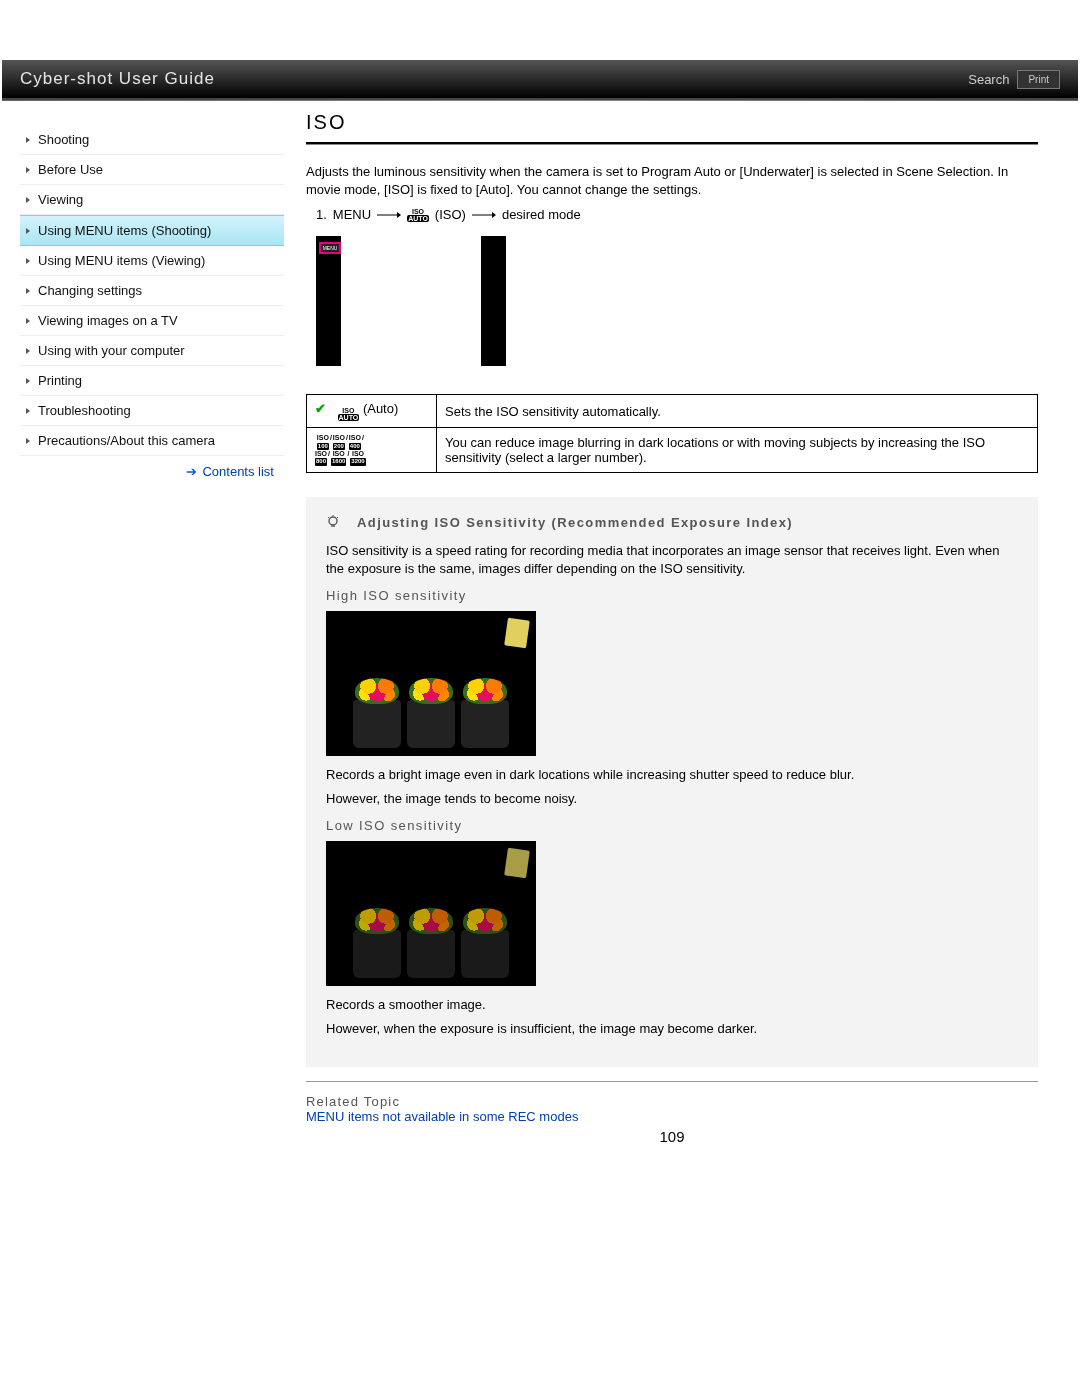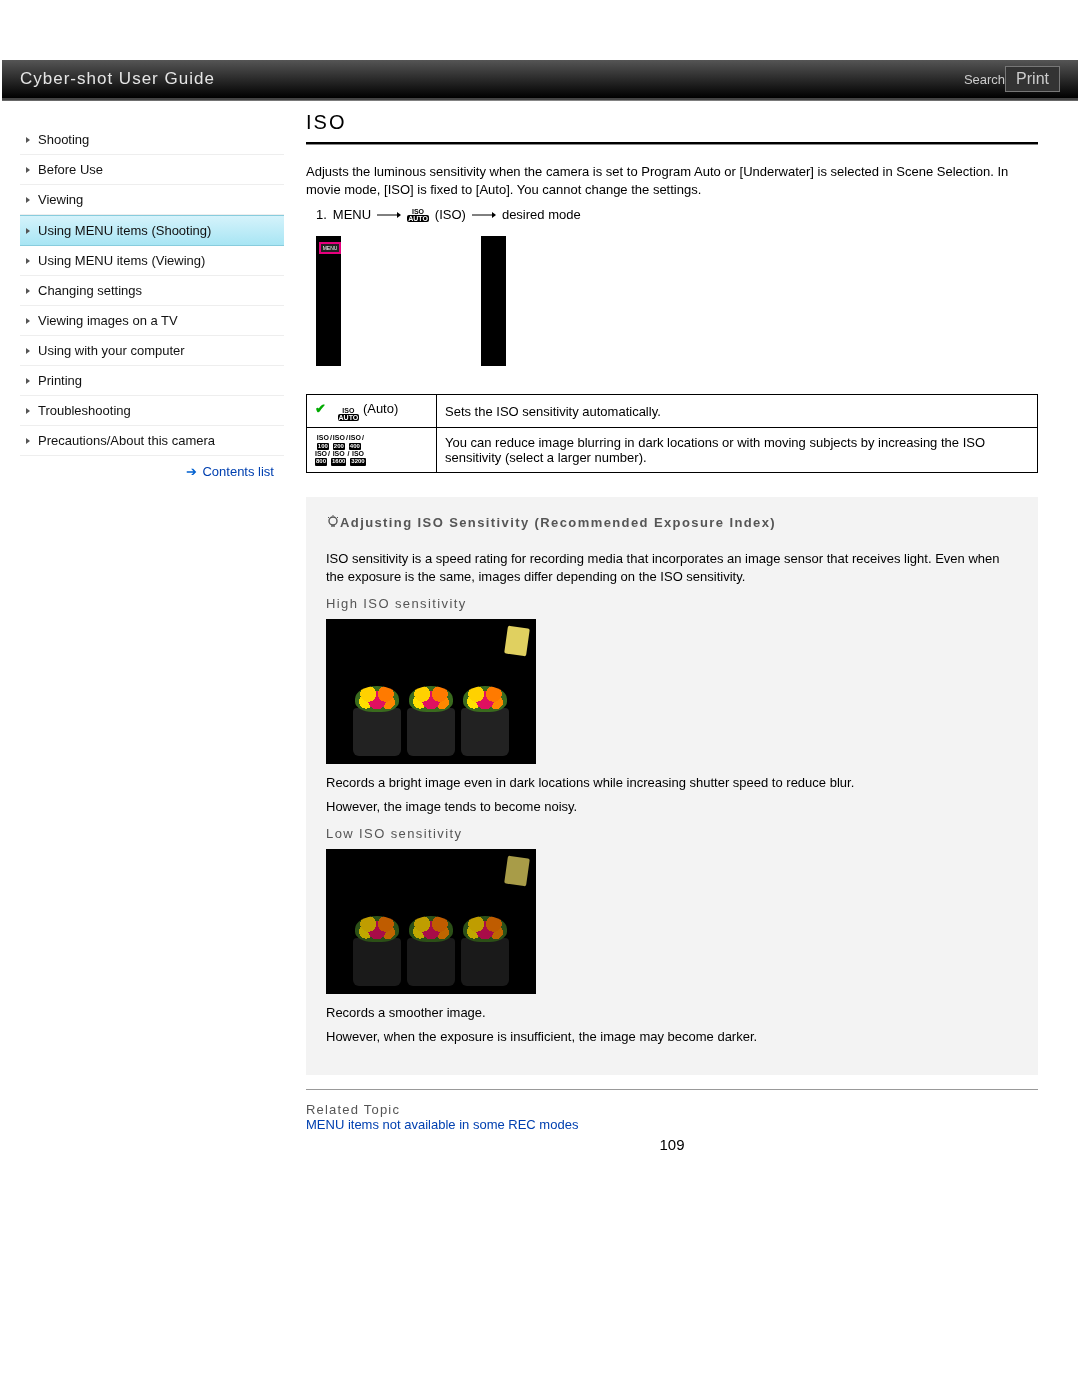--- a/index.html
+++ b/index.html
@@ -6,24 +6,24 @@
   body { font-family: Arial, Helvetica, sans-serif; font-size: 13px; background: #fff; color: #000; }
   .page { width: 1076px; margin: 0 auto; background: #fff; padding-top: 60px; padding-bottom: 20px; }
   .header-bar {
     height: 40px;
     background: linear-gradient(to bottom, #555 0%, #333 40%, #000 100%);
     display: flex; align-items: center; justify-content: space-between;
     padding: 0 18px 0 18px;
     border-bottom: 2px solid #444;
   }
   .header-title { color: #e5e5e5; font-size: 17px; letter-spacing: 1px; font-weight: normal; }
-  .header-right { display: flex; align-items: center; gap: 0; }
+  .header-right { display: flex; align-items: center; gap: 8px; }
   .search-text { color: #ccc; font-size: 13px; }
   .print-btn {
-    background: #333; color: #ccc; border: 1px solid #777; padding: 3px 10px; font-size: 16px; cursor: pointer;
+    background: #333; color: #ccc; border: 1px solid #777; padding: 3px 10px; font-size: 10px; cursor: pointer;
   }
   .divider-line { height: 1px; background: linear-gradient(to right, #666, #888, #666); }
   .content-wrap { display: flex; padding: 0 18px; }
   .sidebar { width: 264px; padding-top: 24px; flex-shrink: 0; }
   .sidebar ul { list-style: none; }
   .sidebar li {
     padding: 7px 8px 7px 18px; font-size: 13px; color: #111; cursor: pointer;
     border-bottom: 1px solid #eee; position: relative;
   }
   .sidebar li::before {
@@ -57,21 +57,21 @@
   }
   table.modes { border-collapse: collapse; width: 100%; margin-bottom: 24px; }
   table.modes td { border: 1px solid #000; padding: 6px 8px; font-size: 13px; vertical-align: middle; }
   table.modes td.left { width: 130px; text-align: left; }
   .checkmark { color: #0a0; font-weight: bold; margin-right: 8px; }
   .iso-nums { font-size: 7px; font-weight: bold; line-height: 1.2; display: inline-block; text-align: center; }
   .iso-nums .r { display: flex; gap: 1px; justify-content: center; }
   .iso-nums .c { display: inline-flex; flex-direction: column; align-items: center; }
   .iso-nums .bx { background:#000; color:#fff; padding: 0 1px; border-radius: 1px; font-size: 6px; }
   .tip-box { background: #f3f3f3; padding: 18px 20px 22px 20px; }
-  .tip-h { font-size: 13px; font-weight: bold; letter-spacing: 1.4px; color: #555; display: flex; align-items: center; gap: 0; margin-bottom: 20px; }
+  .tip-h { font-size: 13px; font-weight: bold; letter-spacing: 1.4px; color: #555; display: flex; align-items: center; gap: 17px; margin-bottom: 12px; }
   .bulb { width: 14px; height: 14px; }
   .sub-h { font-size: 13px; letter-spacing: 1.4px; color: #555; margin: 10px 0 8px 0; }
   .flower-img {
     width: 210px; height: 145px; background: #000; position: relative; overflow: hidden;
     display:flex; align-items:flex-end; justify-content:center;
   }
   .flower-img.lo { filter: brightness(0.75); }
   .pot { width:48px; height:48px; background:#222; border-radius:4px 4px 6px 6px; margin:0 3px 8px 3px; position:relative; }
   .pot::before{content:"";position:absolute;top:-22px;left:2px;right:2px;height:26px;border-radius:50% 50% 40% 40%;
     background: radial-gradient(circle at 30% 30%, #ffd100 0 8px, transparent 8px),

